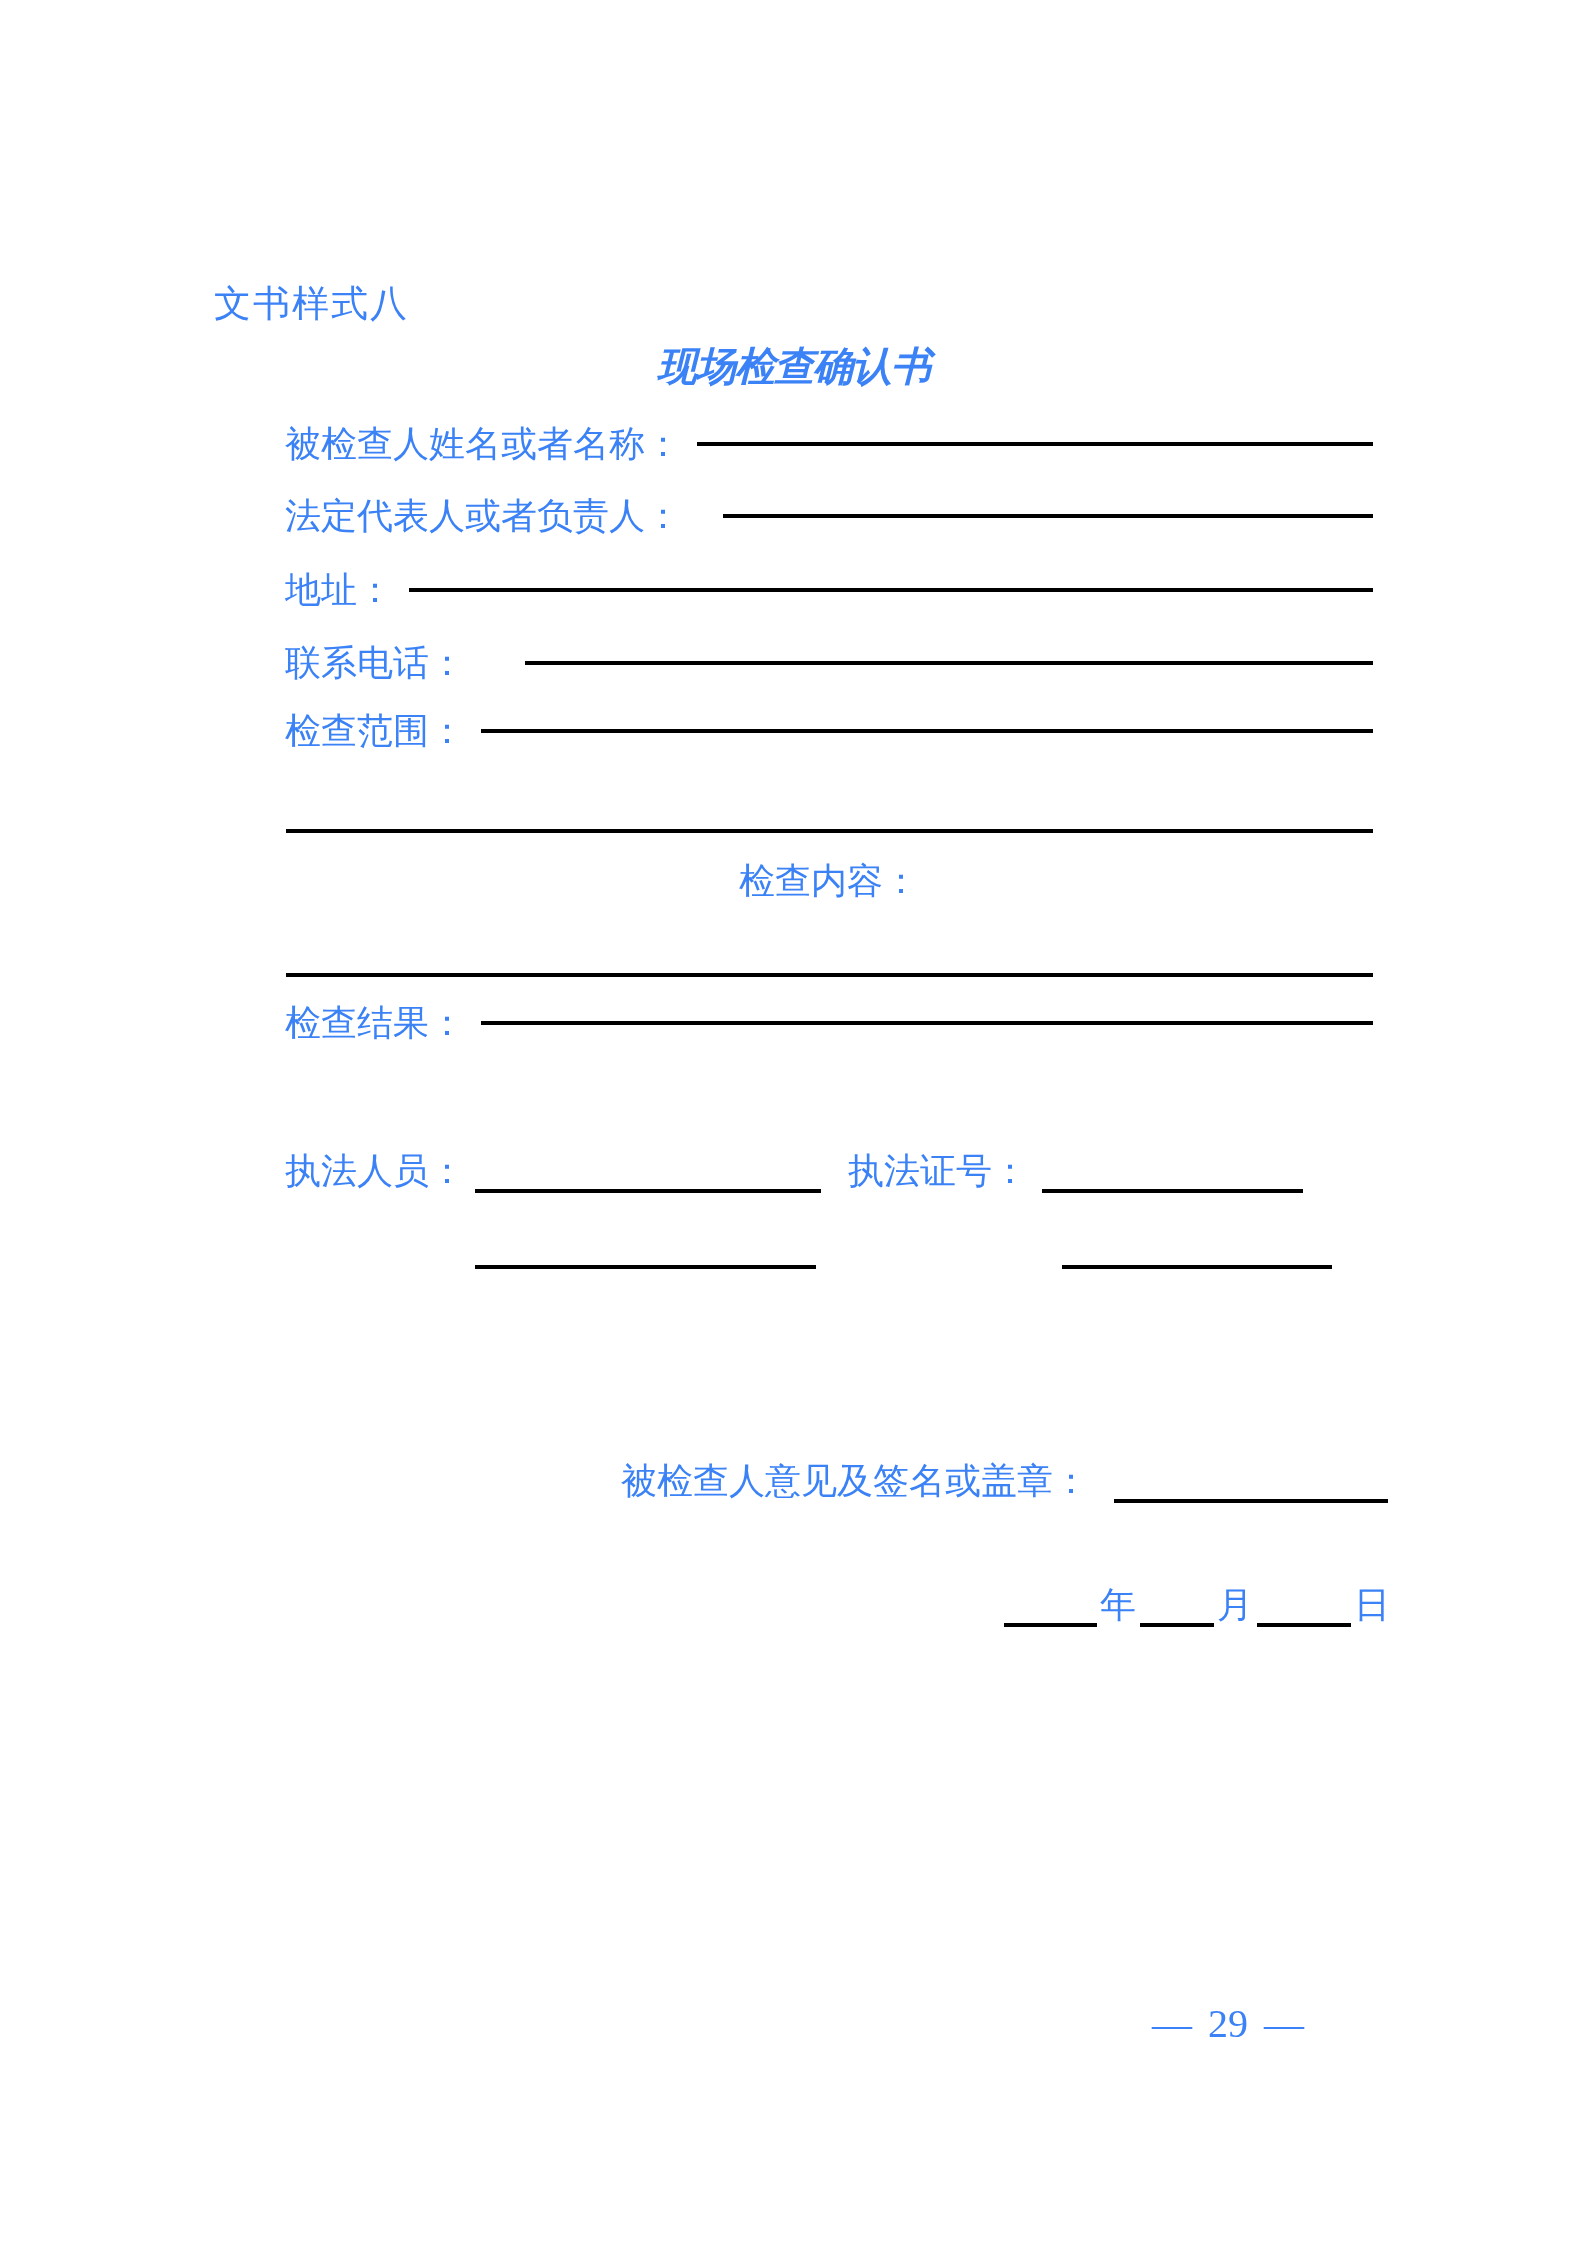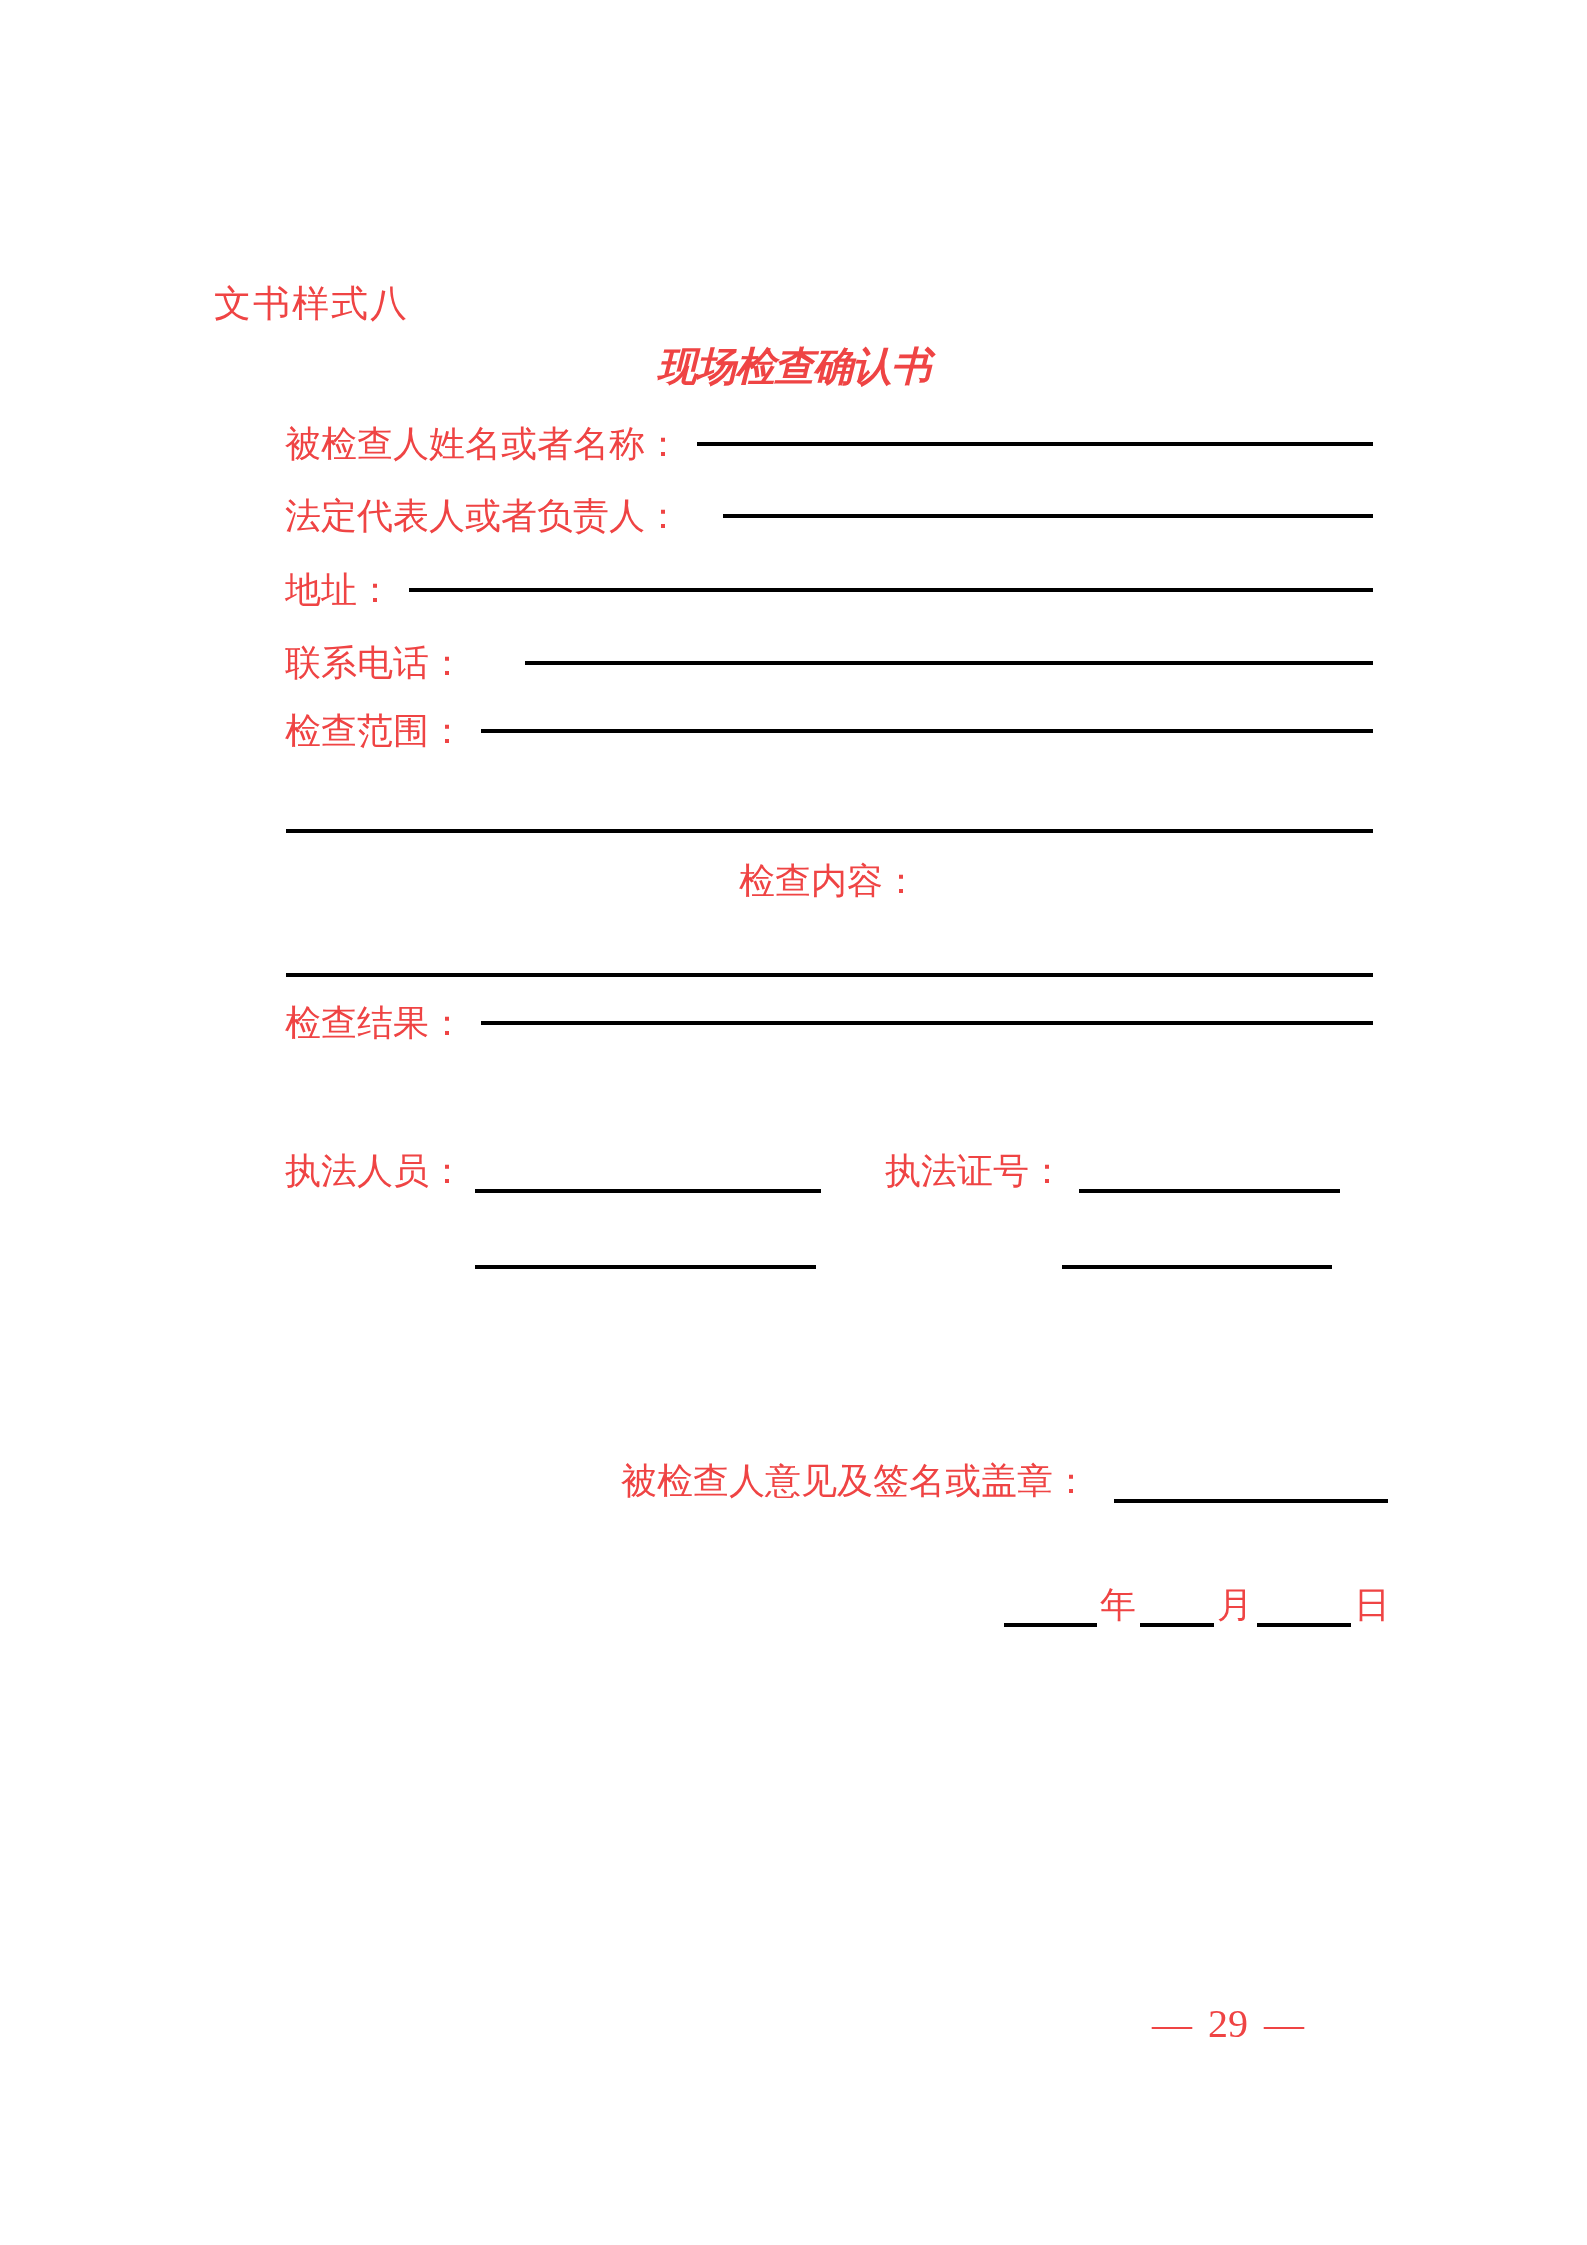--- a/index.html
+++ b/index.html
@@ -1,20 +1,20 @@
 <!DOCTYPE html>
 <html><head>
 <meta charset="utf-8">
 <style>
   html,body{margin:0;padding:0;background:#ffffff;}
   .page{
     position:relative;
     width:1587px;height:2245px;
     background:#ffffff;
-    color:#ef4444;
+    color:#3b82f6;
     font-family:"Liberation Serif","DejaVu Serif",serif;
     overflow:hidden;
   }
   .doc-label{
     position:absolute;left:214px;top:282px;
     font-size:37px;line-height:44px;letter-spacing:2px;
   }
   .title{
     position:absolute;left:0;top:328px;width:100%;
     text-align:center;
@@ -87,21 +87,21 @@
   <div class="hline" style="top:973px;"></div>
 
   <div class="row row-full" style="top:1001px;">
     <span class="lbl">检查结果：</span>
     <span class="fill"></span>
   </div>
 
   <div class="row" style="top:1149px;">
     <span class="lbl">执法人员：</span>
     <span class="seg" style="width:346px;margin-left:10px;"></span>
-    <span class="lbl" style="margin-left:64px;">执法证号：</span>
+    <span class="lbl" style="margin-left:27px;">执法证号：</span>
     <span class="seg" style="width:261px;margin-left:14px;"></span>
   </div>
   <div class="seg-abs" style="left:475px;top:1265px;width:341px;"></div>
   <div class="seg-abs" style="left:1062px;top:1265px;width:270px;"></div>
 
   <div class="row" style="left:621px;top:1459px;">
     <span class="lbl">被检查人意见及签名或盖章：</span>
     <span class="seg" style="width:274px;margin-left:25px;"></span>
   </div>
 

